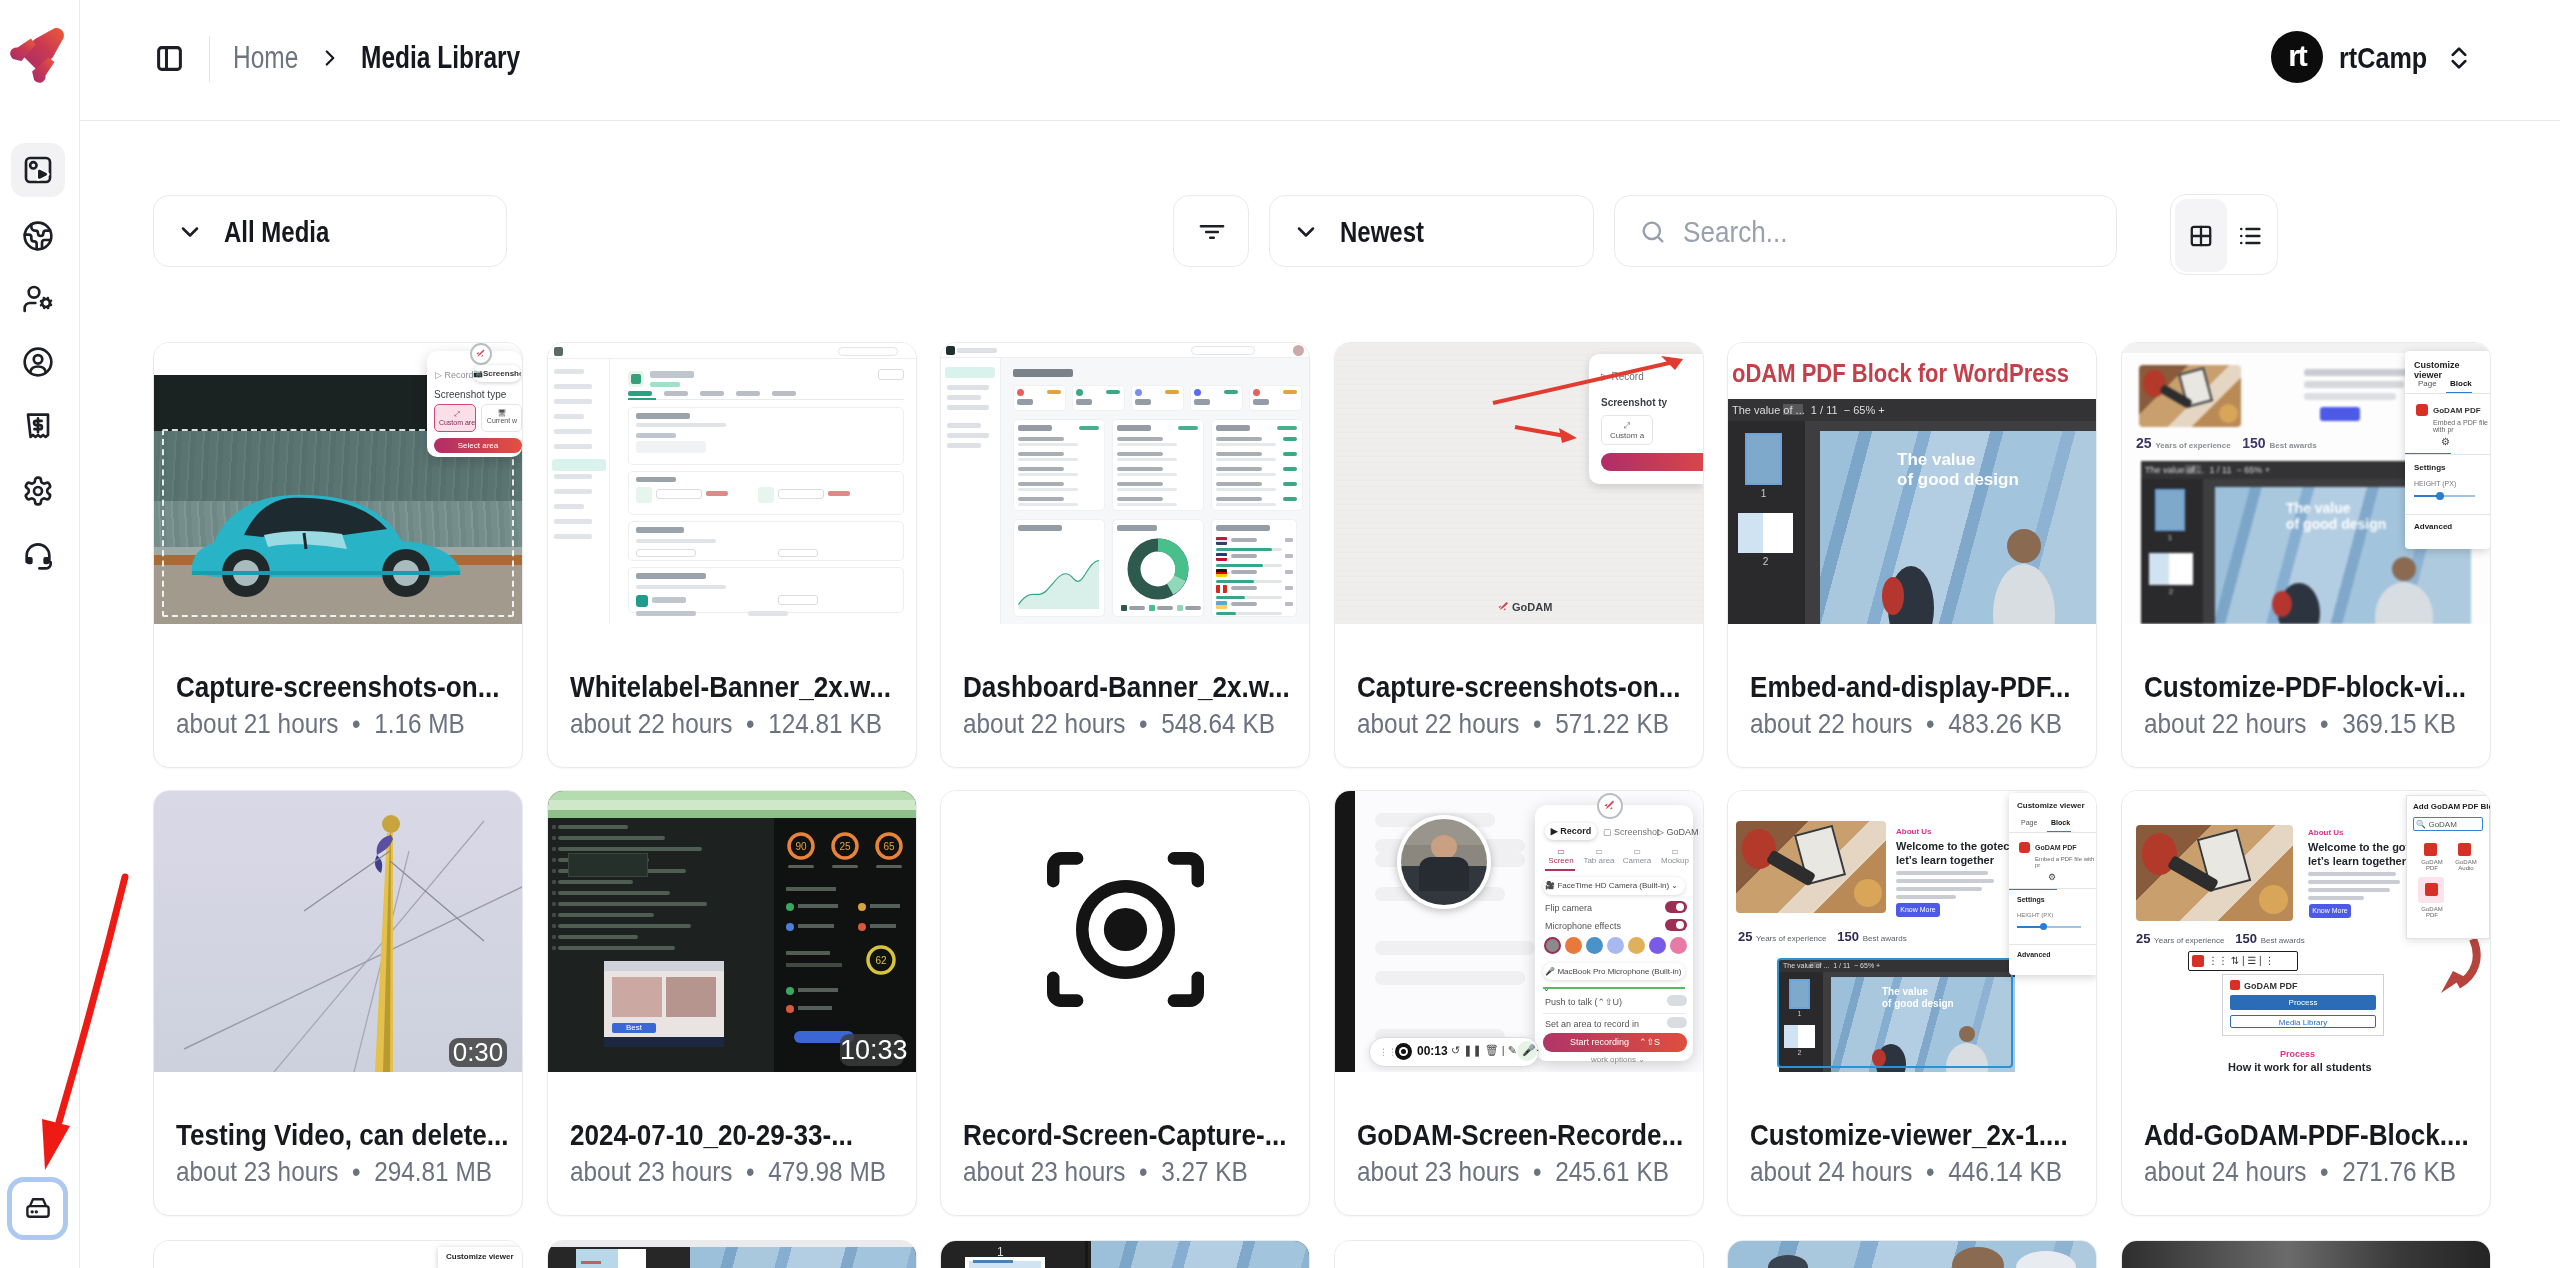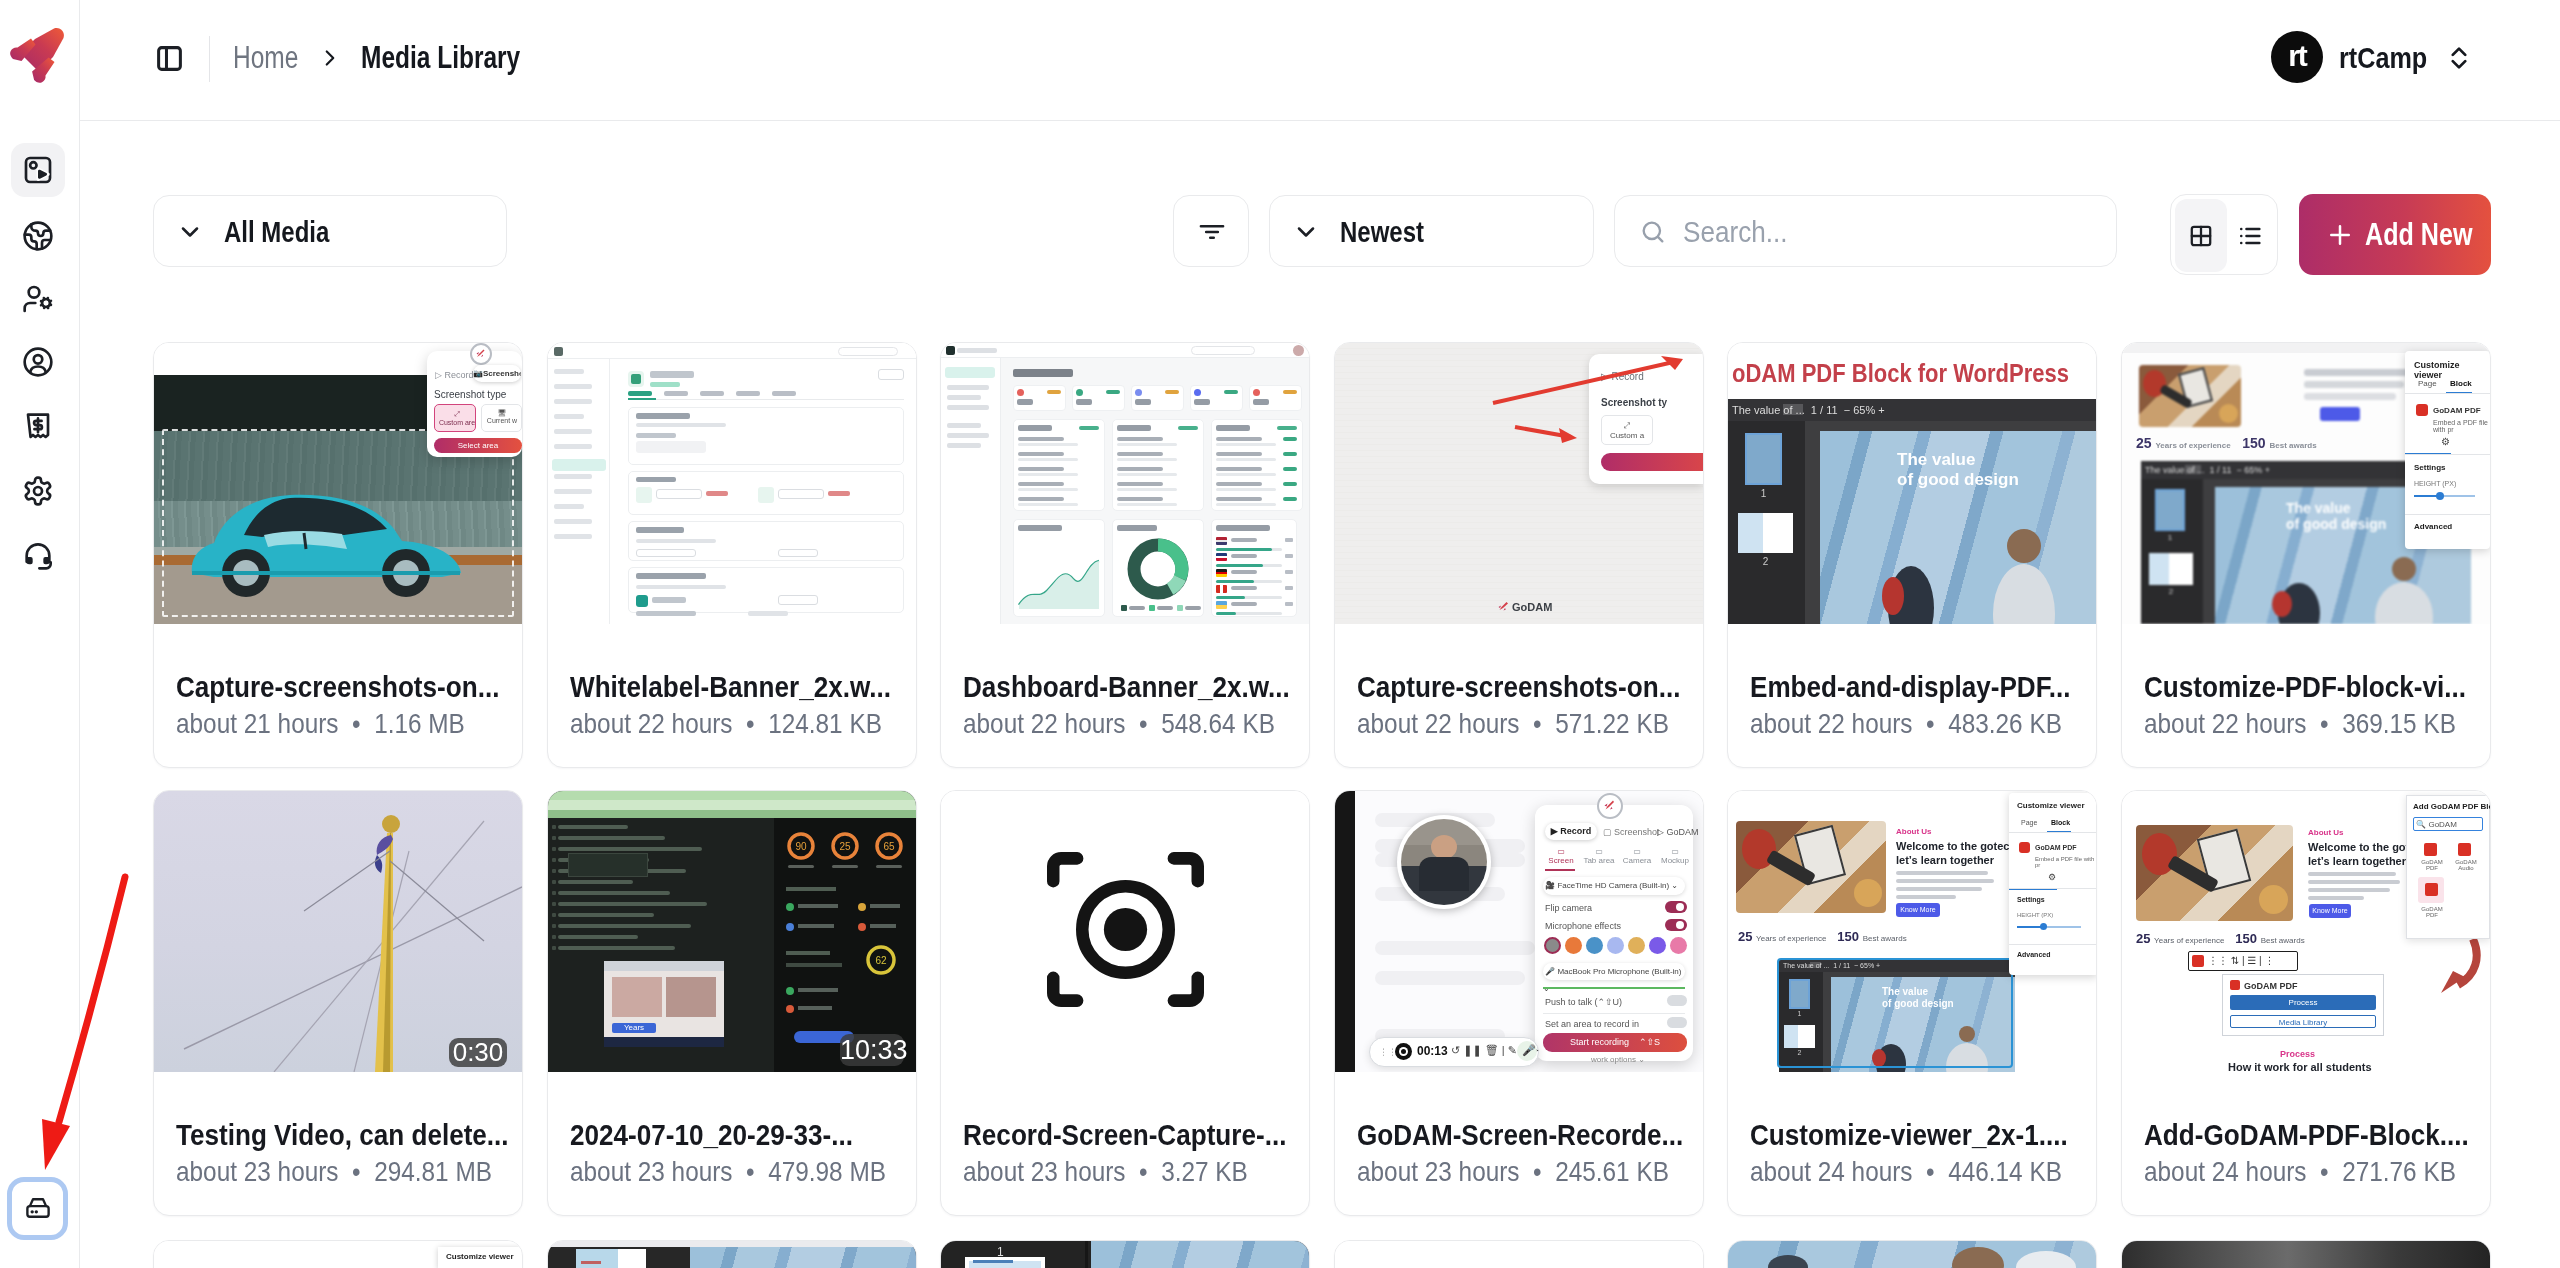--- a/index.html
+++ b/index.html
@@ -82,26 +82,20 @@
     </div>
     <div id="viewtgl" class="ctl abs">
       <div id="vt-left" class="abs"></div>
       <svg class="abs" style="left:17px;top:28px" width="26" height="26" viewBox="0 0 24 24" fill="none" stroke="#1c1f25" stroke-width="2.1" stroke-linecap="round" stroke-linejoin="round">
         <rect x="3.5" y="3.5" width="17" height="17" rx="2"></rect>
         <path d="M12 3.5v17M3.5 12h17"></path>
       </svg>
       <svg class="abs" style="left:65px;top:27px" width="28" height="28" viewBox="0 0 24 24" fill="none" stroke="#1c1f25" stroke-width="2.2" stroke-linecap="round" stroke-linejoin="round">
         <path d="M9 6h11M9 12h11M9 18h11M4.5 6h.01M4.5 12h.01M4.5 18h.01"></path>
       </svg>
-    </div>
-    <div id="addnew" class="abs">
-      <svg class="abs" style="left:26px;top:26px" width="30" height="30" viewBox="0 0 24 24" fill="none" stroke="#fff" stroke-width="2.0" stroke-linecap="round" stroke-linejoin="round">
-        <path d="M12 5v14M5 12h14"></path>
-      </svg>
-      <span class="abs" style="left:66px;top:23px;white-space:nowrap;transform:scaleX(.81);transform-origin:0 0">Add New</span>
     </div>
     <div class="card abs" style="left:153px;top:342px">
       <div class="thumb">
         <div class="abs" style="left:0;top:0;width:368px;height:32px;background:#fff"></div>
         <div class="abs" style="left:0;top:32px;width:368px;height:56px;background:#1a2321"></div>
         <div class="abs" style="left:0;top:88px;width:368px;height:70px;background:repeating-linear-gradient(93deg,#5a7471 0 7px,#627b78 7px 9px,#56706d 9px 14px)"></div>
         <div class="abs" style="left:0;top:158px;width:368px;height:46px;background:repeating-linear-gradient(87deg,#758e8b 0 6px,#7e9794 6px 8px,#6f8885 8px 13px)"></div>
         <div class="abs" style="left:0;top:204px;width:368px;height:14px;background:#9fa9a4"></div>
         <div class="abs" style="left:0;top:212px;width:368px;height:10px;background:#a96a33"></div>
         <div class="abs" style="left:0;top:222px;width:368px;height:59px;background:#a39a8e"></div>
@@ -486,21 +480,21 @@
         <div class="abs" style="left:4px;top:133px;width:4px;height:4px;background:#3f4a42;border-radius:1px"></div>
         <div class="abs" style="left:10px;top:144px;width:80px;height:4px;background:#4f5d52;border-radius:2px"></div>
         <div class="abs" style="left:4px;top:144px;width:4px;height:4px;background:#3f4a42;border-radius:1px"></div>
         <div class="abs" style="left:10px;top:155px;width:117px;height:4px;background:#4f5d52;border-radius:2px"></div>
         <div class="abs" style="left:4px;top:155px;width:4px;height:4px;background:#3f4a42;border-radius:1px"></div>
         <div class="abs" style="left:20px;top:62px;width:80px;height:24px;background:#26302a;border:1px solid #3b463e"></div>
         <div class="abs" style="left:56px;top:170px;width:120px;height:86px;background:#e9e4e2"></div>
         <div class="abs" style="left:56px;top:170px;width:120px;height:10px;background:#cfd3d9"></div>
         <div class="abs" style="left:64px;top:186px;width:50px;height:40px;background:#cba9a2"></div>
         <div class="abs" style="left:118px;top:186px;width:50px;height:40px;background:#b6958e"></div>
-        <div class="abs" style="left:64px;top:232px;width:44px;height:10px;background:#3b66d6;border-radius:2px;color:#fff;font-size:8px;text-align:center;line-height:10px">Years</div>
+        <div class="abs" style="left:64px;top:232px;width:44px;height:10px;background:#3b66d6;border-radius:2px;color:#fff;font-size:8px;text-align:center;line-height:10px">Best</div>
         <div class="abs" style="left:56px;top:246px;width:120px;height:10px;background:#1d2742"></div>
         <div class="abs" style="left:226px;top:27px;width:142px;height:254px;background:#101211"></div>
         <svg class="abs" style="left:238px;top:40px" width="30" height="30" viewBox="0 0 30 30" fill="none">
           <circle cx="15" cy="15" r="12" stroke="#e8833a" stroke-width="3.5" fill="none"></circle>
           <text x="15" y="19" fill="#e8a13a" font-size="10" text-anchor="middle" font-family="Liberation Sans">90</text>
         </svg>
         <div class="abs" style="left:240px;top:74px;width:26px;height:3px;background:#5a5f5a;border-radius:2px"></div>
         <svg class="abs" style="left:282px;top:40px" width="30" height="30" viewBox="0 0 30 30" fill="none">
           <circle cx="15" cy="15" r="12" stroke="#e8833a" stroke-width="3.5" fill="none"></circle>
           <text x="15" y="19" fill="#e8a13a" font-size="10" text-anchor="middle" font-family="Liberation Sans">25</text>

